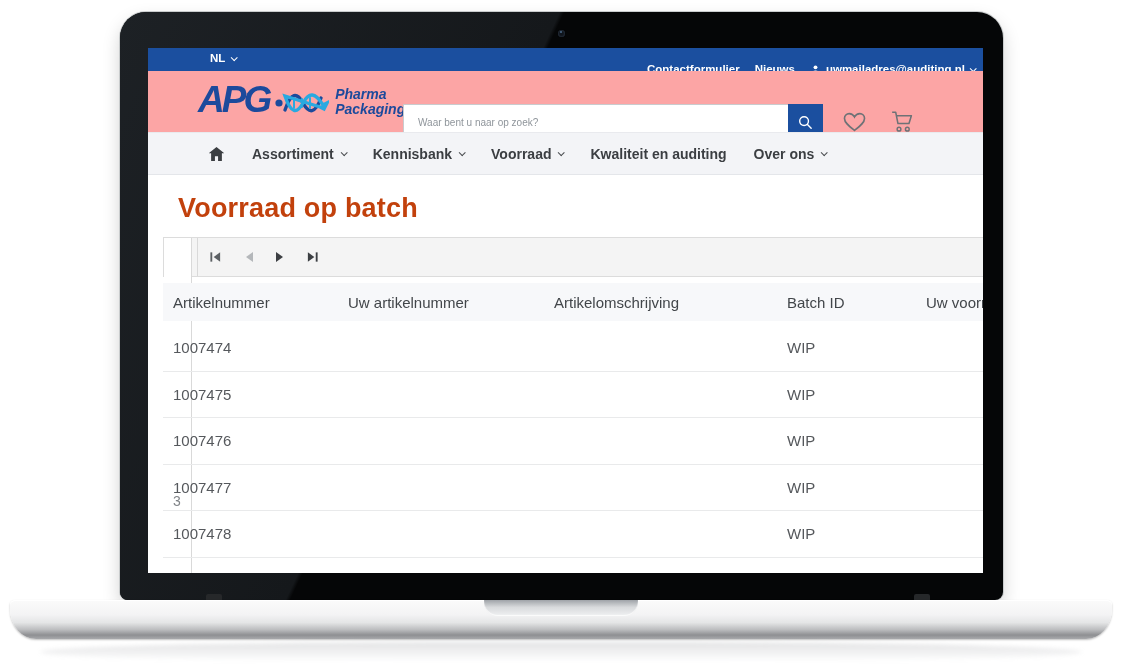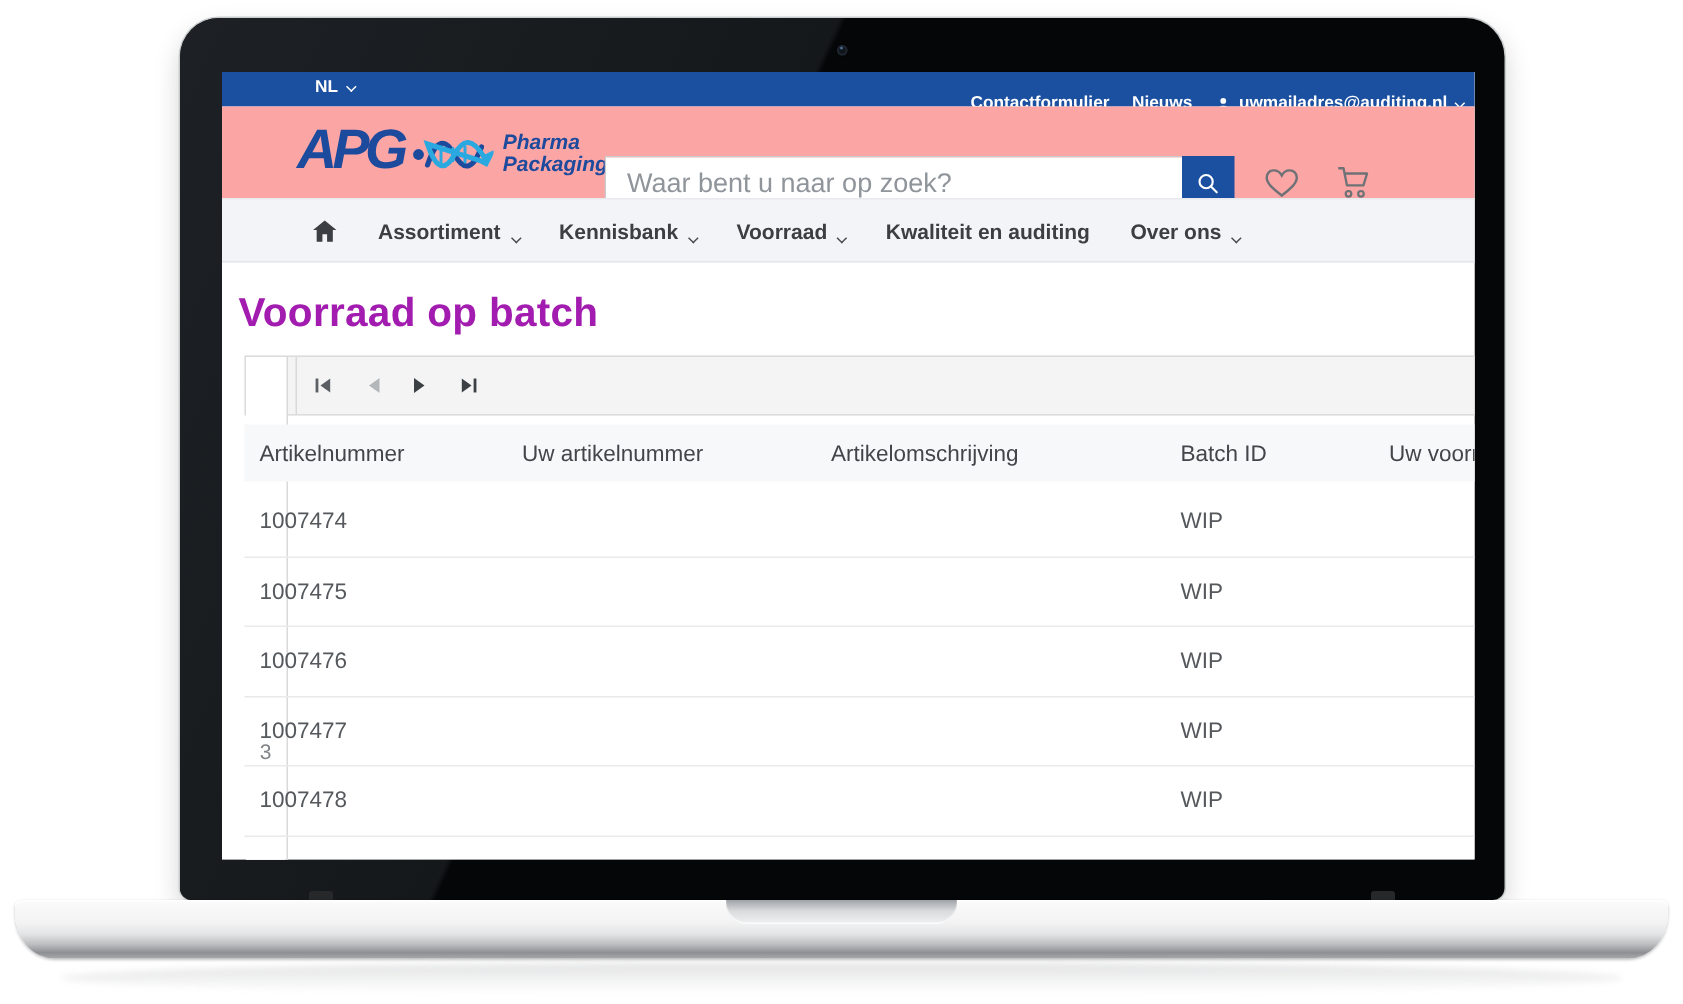--- a/index.html
+++ b/index.html
@@ -55,38 +55,38 @@
   .siteheader { position:absolute; left:0; top:23px; width:100%; height:61px; background:#fca5a5; }
   .logo { position:absolute; left:50px; top:8px; display:flex; align-items:center; cursor:pointer; }
   .logo-apg { font-size:37px; font-weight:bold; font-style:italic; color:#1c4a9c; letter-spacing:-3px;
     font-family:"Liberation Sans", sans-serif; }
   .logo-dna { margin:6px 2px 0 6px; }
   .logo-tag { margin-left:4px; margin-top:4px; font-style:italic; font-weight:bold; color:#1c4a9c;
     font-size:14px; line-height:1.08; }
   .searchbox { position:absolute; left:255px; top:33px; width:385px; height:37px;
     border:1px solid #c9cbce; border-right:none; background:#fff; border-radius:1px; }
   .searchbox input { width:100%; height:100%; border:none; outline:none; padding:0 14px;
-    font-size:18px; color:#444; font-family:"Liberation Sans", sans-serif; }
+    font-size:10px; color:#444; font-family:"Liberation Sans", sans-serif; }
   .searchbox input::placeholder { color:#8f959b; }
   .search-btn { position:absolute; left:640px; top:33px; width:35px; height:37px; background:#1b4f9f;
     border:none; display:flex; align-items:center; justify-content:center; cursor:pointer; }
   .hdr-icon { position:absolute; top:38px; cursor:pointer; }
   .hdr-icon.heart { left:693px; }
   .hdr-icon.cart  { left:740px; }
 
   
   .mainnav { position:absolute; left:0; top:84px; width:100%; height:43px; background:#f3f4f7;
     border-top:1px solid #e9eaee; border-bottom:1px solid #e4e6ea;
     display:flex; align-items:center; padding-left:60px; gap:27px; }
-  .nav-item { display:flex; align-items:flex-end; gap:7px; font-size:14px; font-weight:bold;
+  .nav-item { display:flex; align-items:center; gap:7px; font-size:14px; font-weight:bold;
     color:#3b3e42; cursor:pointer; white-space:nowrap; }
   .nav-home { cursor:pointer; display:flex; align-items:center; }
 
   
-  .page-title { position:absolute; left:11px; top:145px; font-size:27px; color:#a21caf; letter-spacing:.2px; }
+  .page-title { position:absolute; left:30px; top:145px; font-size:27px; color:#c2410c; letter-spacing:.2px; }
 
   .grid-toolbar { position:absolute; left:15px; top:189px; width:885px; height:40px; background:#f4f4f4;
     border:1px solid #dcdcdc; display:flex; align-items:stretch; }
   .tcell { display:flex; align-items:center; justify-content:center; cursor:pointer; }
   .tcell.refresh { width:34px; border-right:1px solid #d9d9d9; }
   .tcell.first { width:34px; }
   .tcell.prev  { width:33px; }
   .tcell.page  { width:26px; font-size:14px; color:#808488; }
   .tcell.page.current { width:28px; background:#fff; border-left:1px solid #d9d9d9;
     border-right:1px solid #d9d9d9; color:#55595d; cursor:default; }

